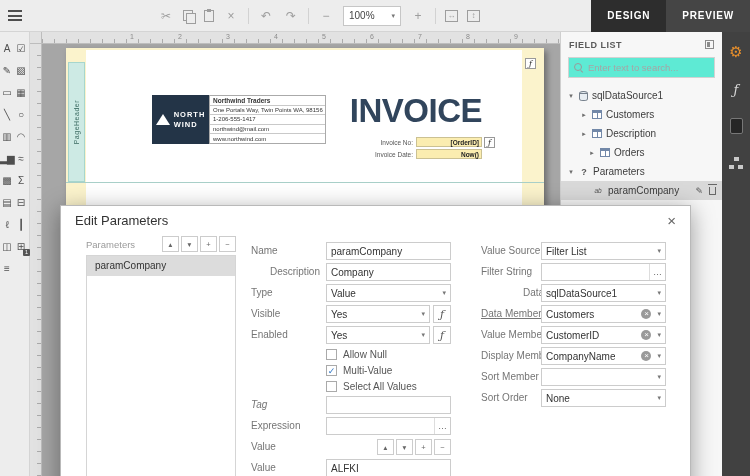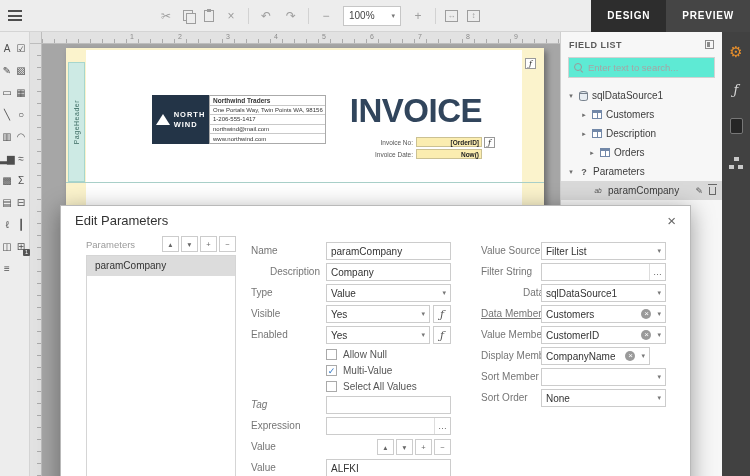--- a/index.html
+++ b/index.html
@@ -464,21 +464,21 @@
         </div>
         <div class="f-label" style="left: 420px; top: 92px; width: 54px;">Value Member</div>
         <div class="f-ctrl" style="left: 480px; top: 92px; width: 125px;">
           <div class="f-select">
             <span class="f-sel-text">CustomerID</span>
             <span class="clear-ic">×</span>
             <span class="caret">▾</span>
           </div>
         </div>
         <div class="f-label" style="left: 420px; top: 113px; width: 54px;">Display Member</div>
-        <div class="f-ctrl" style="left: 480px; top: 113px; width: 109px;">
+        <div class="f-ctrl" style="left: 480px; top: 113px; width: 125px;">
           <div class="f-select">
             <span class="f-sel-text">CompanyName</span>
             <span class="clear-ic">×</span>
             <span class="caret">▾</span>
           </div>
         </div>
         <div class="f-label" style="left: 420px; top: 134px; width: 54px;">Sort Member</div>
         <div class="f-ctrl" style="left: 480px; top: 134px; width: 125px;">
           <div class="f-select">
             <span class="f-sel-text"></span>

